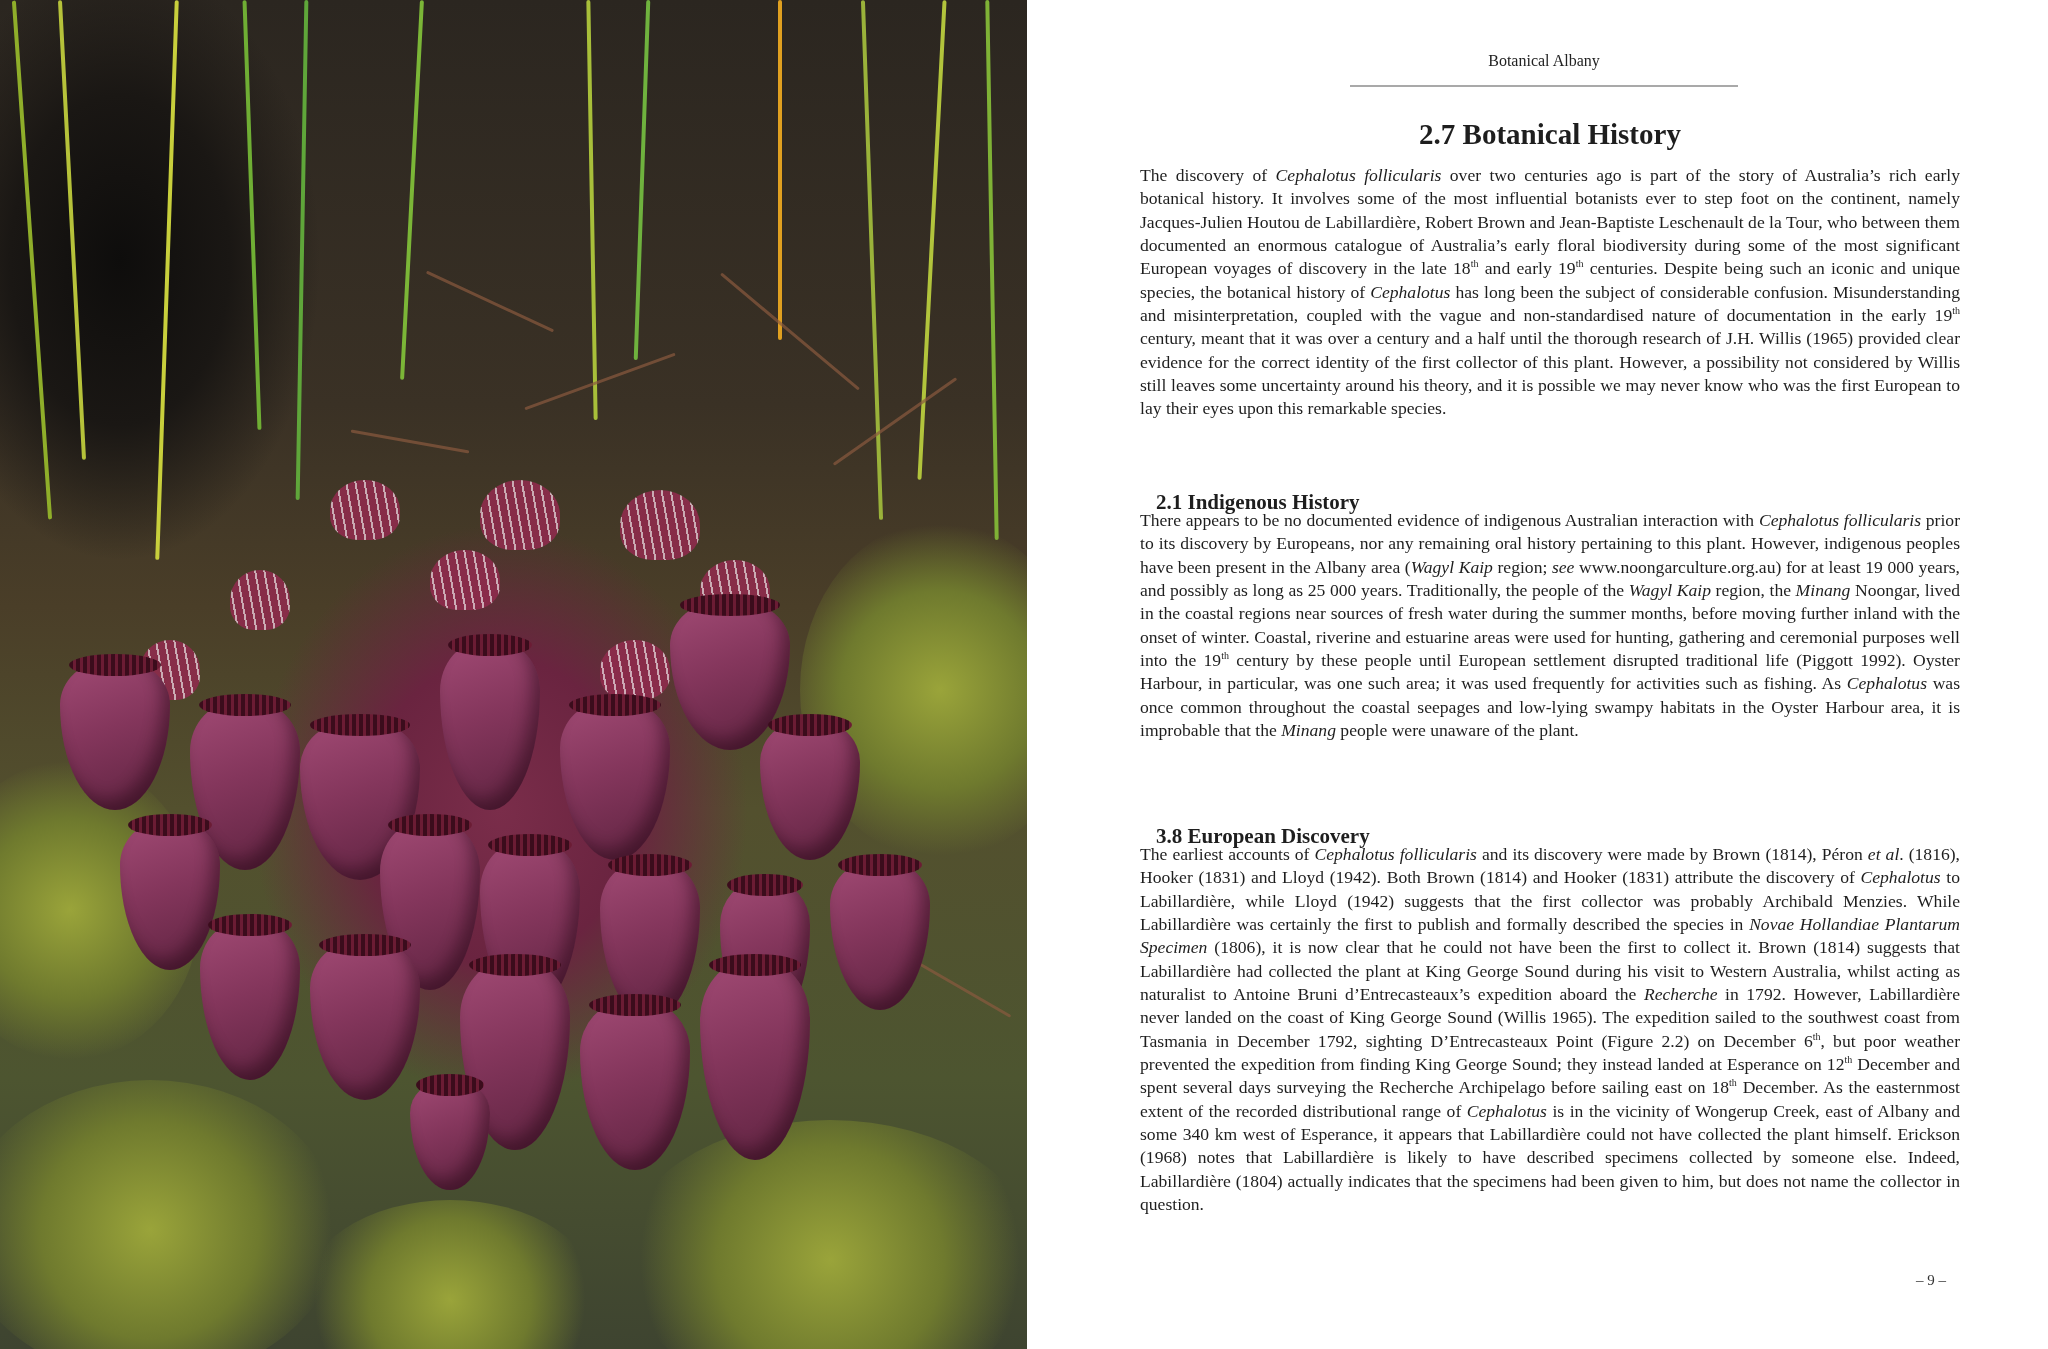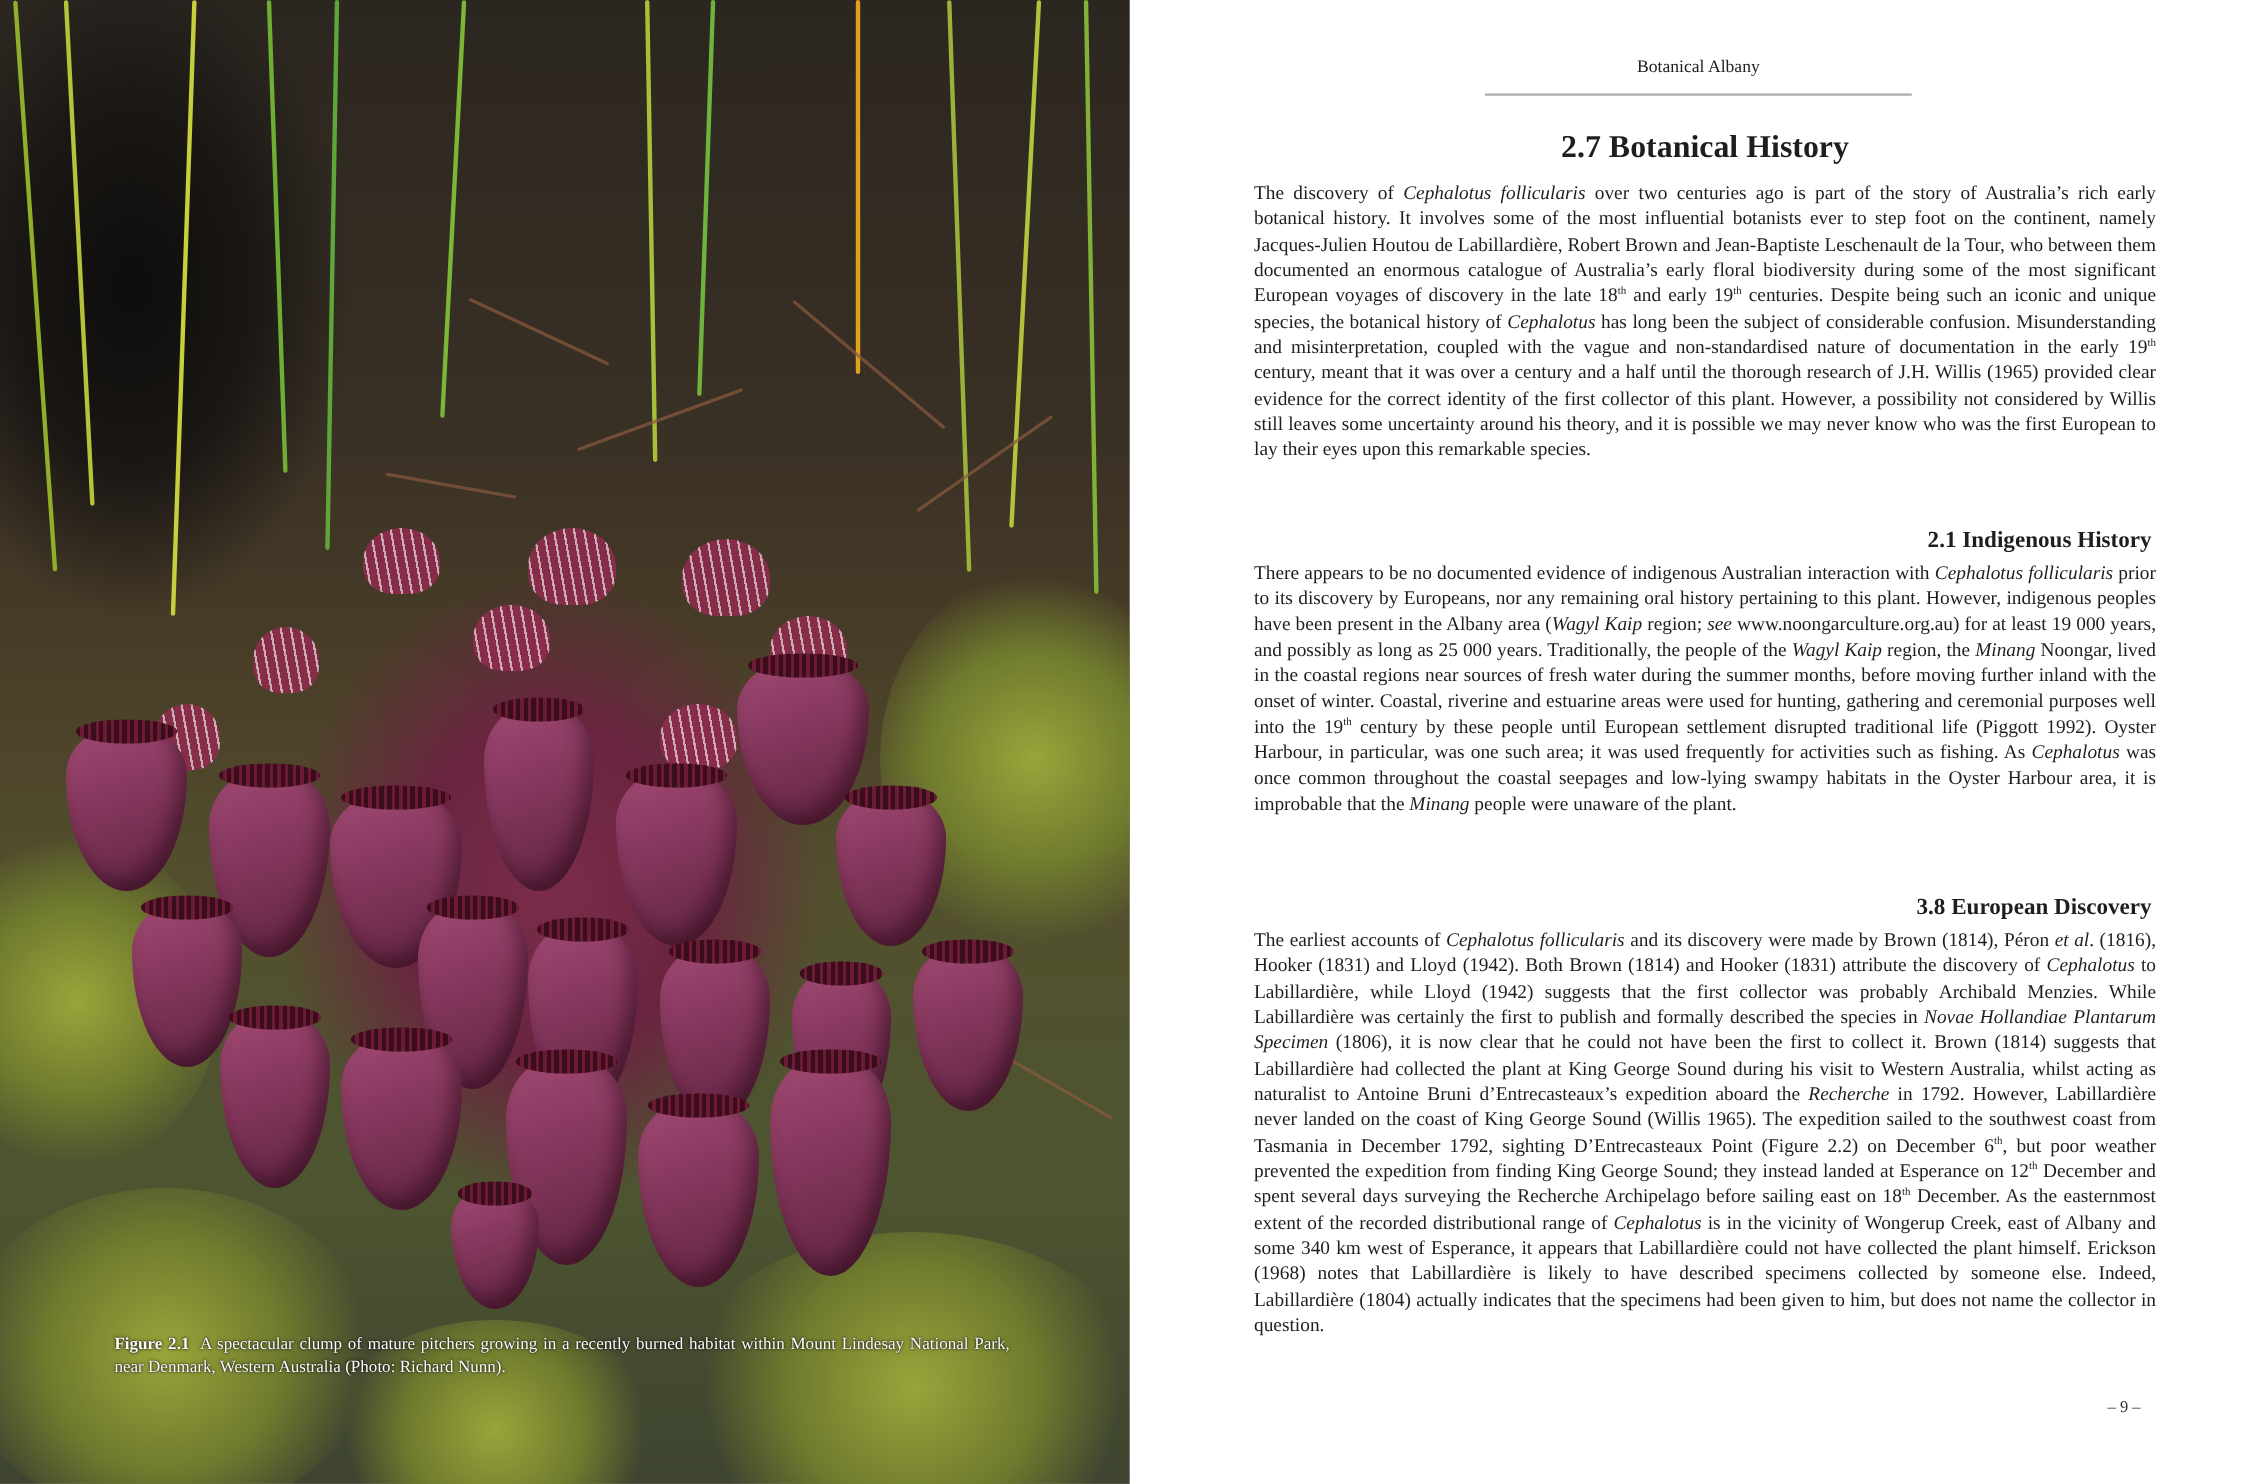--- a/index.html
+++ b/index.html
@@ -56,21 +56,21 @@
   .chapter-title {
     position: absolute; left: 1140px; top: 118px; width: 820px; text-align: center;
     font-size: 29px; font-weight: bold; margin: 0;
   }
   .text-col { position: absolute; left: 1140px; width: 820px; }
   .text-col p {
     margin: 0; font-size: 17.6px; line-height: 23.35px; text-align: justify; hyphens: none;
   }
   .text-col i { font-style: italic; }
   .text-col sup { font-size: 10px; line-height: 0; vertical-align: super; }
-  .section-head { margin: 4px; font-size: 21px; font-weight: bold; text-align: right; }
+  .section-head { margin: 16px; font-size: 21px; font-weight: bold; }
   .p0 { top: 164px; }
   .h1 { top: 474px; }
   .p1 { top: 509px; }
   .h2 { top: 808px; }
   .p2 { top: 843px; }
   .page-number {
     position: absolute; left: 1916px; top: 1272px; font-size: 15px; color: #333;
   }
 </style>
 </head>
@@ -127,21 +127,20 @@
   <div class="pitcher" style="left:600px;top:860px;width:100px;height:160px"></div>
   <div class="pitcher" style="left:720px;top:880px;width:90px;height:150px"></div>
   <div class="pitcher" style="left:830px;top:860px;width:100px;height:150px"></div>
   <div class="pitcher" style="left:200px;top:920px;width:100px;height:160px"></div>
   <div class="pitcher" style="left:310px;top:940px;width:110px;height:160px"></div>
   <div class="pitcher" style="left:460px;top:960px;width:110px;height:190px"></div>
   <div class="pitcher" style="left:580px;top:1000px;width:110px;height:170px"></div>
   <div class="pitcher" style="left:700px;top:960px;width:110px;height:200px"></div>
   <div class="pitcher" style="left:410px;top:1080px;width:80px;height:110px"></div>
 
-  <div class="caption"><b>Figure 2.1</b>&nbsp; <span>A spectacular clump of mature pitchers growing in a recently burned habitat within Mount Lindesay National Park, near Denmark, Western Australia (Photo: Richard Nunn).</span></div>
 </div>
 
 <div class="running-head">Botanical Albany</div>
 <div class="running-rule"></div>
 
 <h1 class="chapter-title">2.7 Botanical History</h1>
 
 <div class="text-col p0">
   <p><span>The discovery of </span><i>Cephalotus follicularis</i><span> over two centuries ago is part of the story of Australia’s rich early botanical history. It involves some of the most influential botanists ever to step foot on the continent, namely Jacques-Julien Houtou de Labillardière, Robert Brown and Jean-Baptiste Leschenault de la Tour, who between them documented an enormous catalogue of Australia’s early floral biodiversity during some of the most significant European voyages of discovery in the late 18</span><sup>th</sup><span> and early 19</span><sup>th</sup><span> centuries. Despite being such an iconic and unique species, the botanical history of </span><i>Cephalotus</i><span> has long been the subject of considerable confusion. Misunderstanding and misinterpretation, coupled with the vague and non-standardised nature of documentation in the early 19</span><sup>th</sup><span> century, meant that it was over a century and a half until the thorough research of J.H. Willis (1965) provided clear evidence for the correct identity of the first collector of this plant. However, a possibility not considered by Willis still leaves some uncertainty around his theory, and it is possible we may never know who was the first European to lay their eyes upon this remarkable species.</span></p>
 </div>

